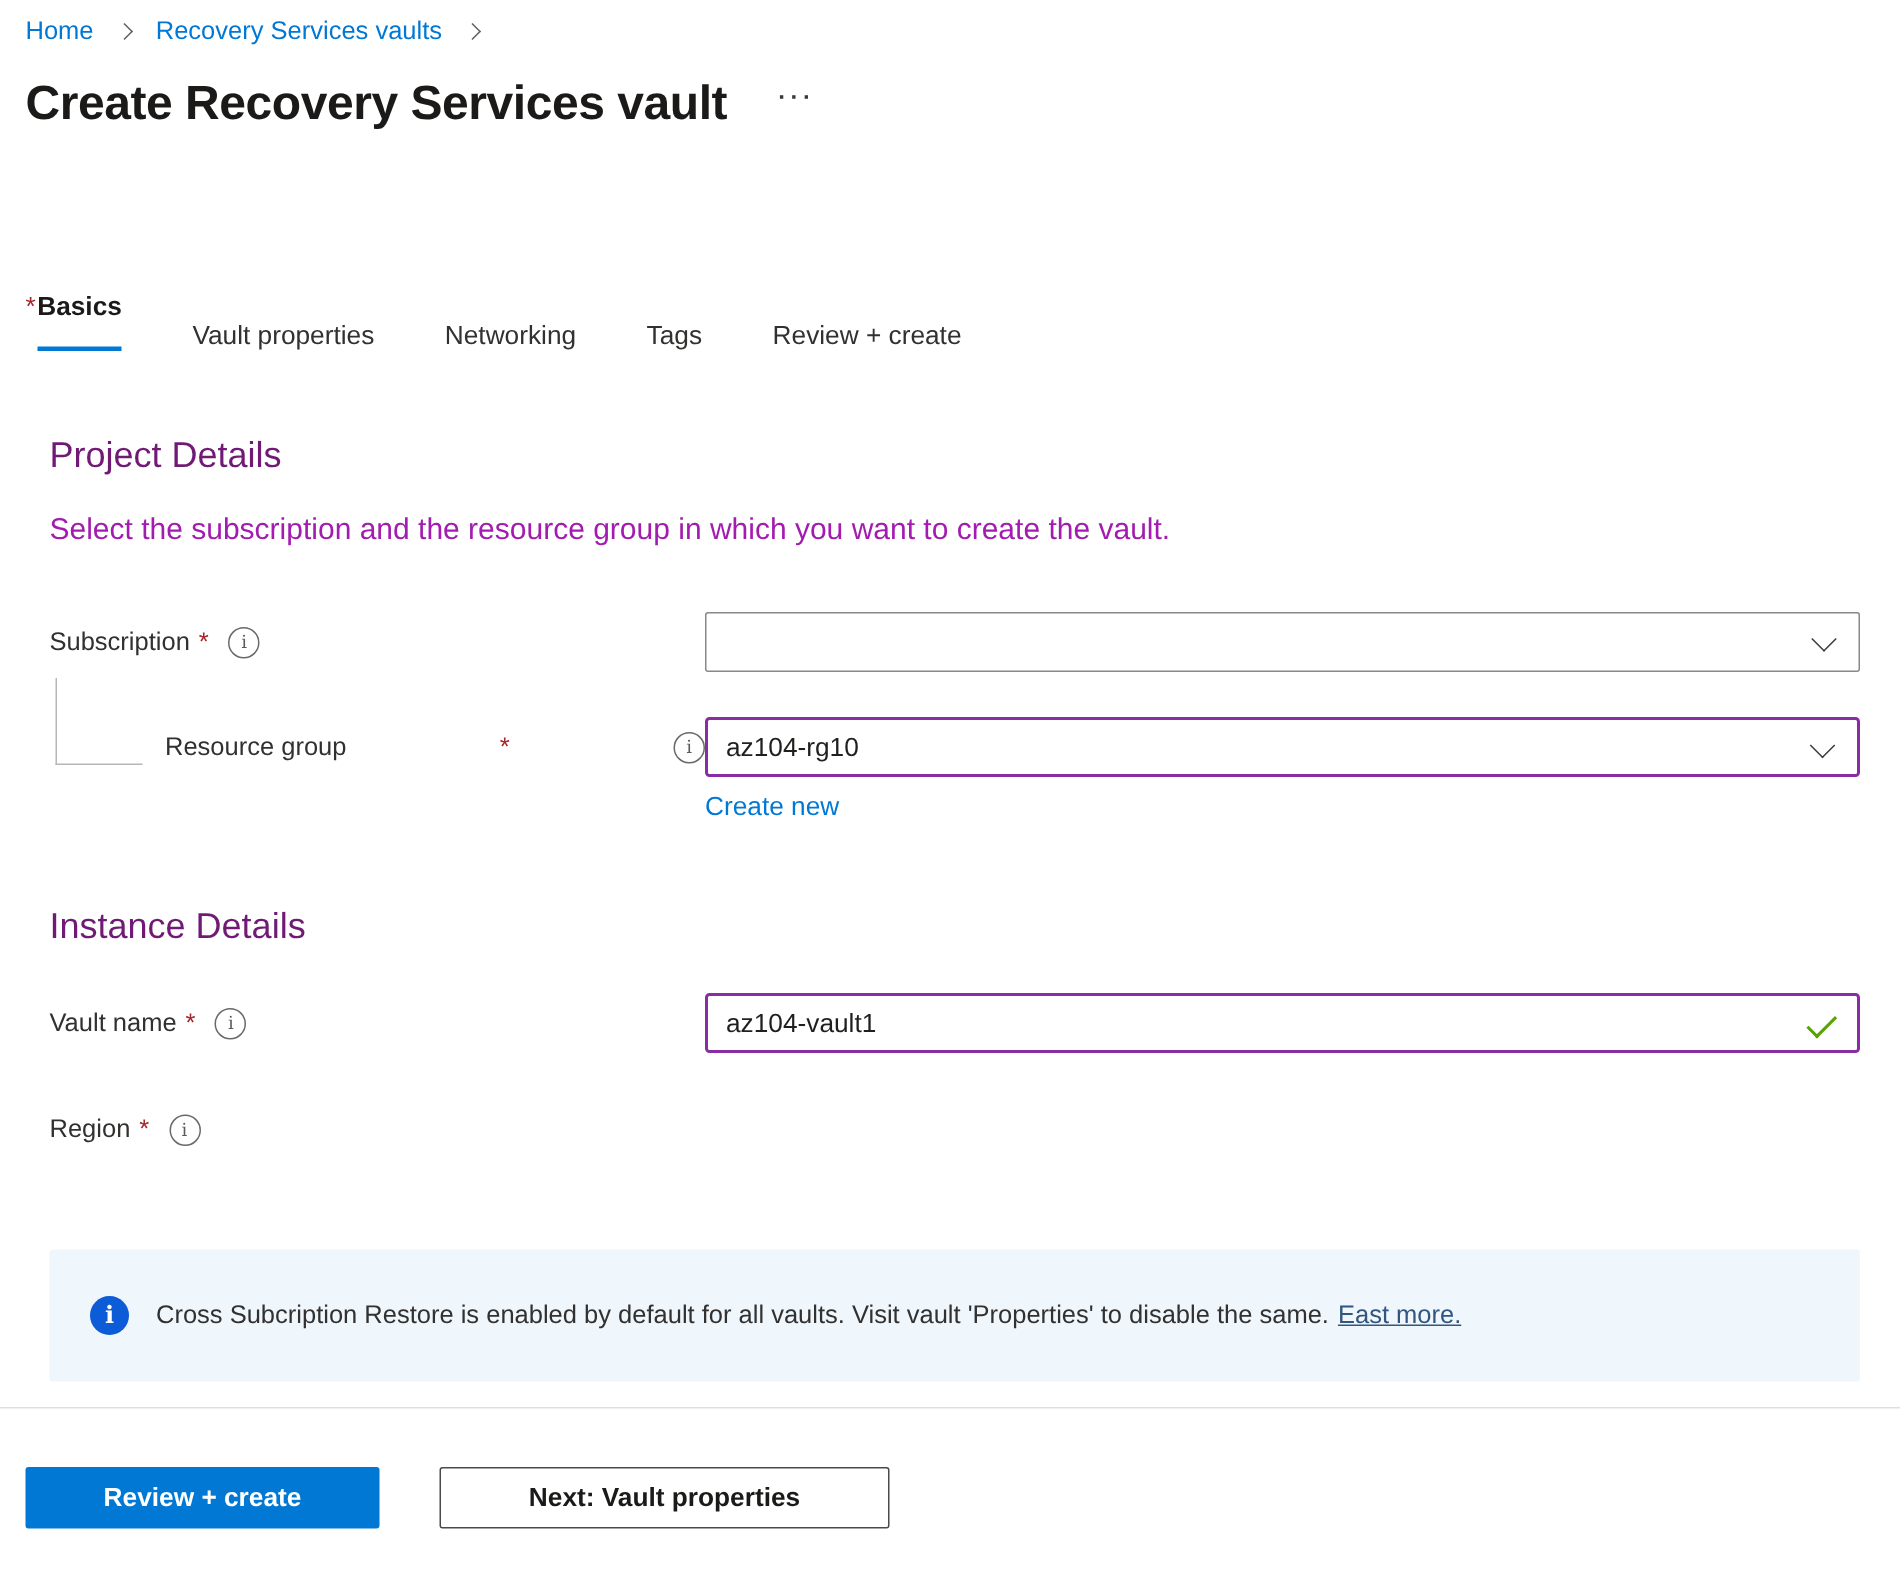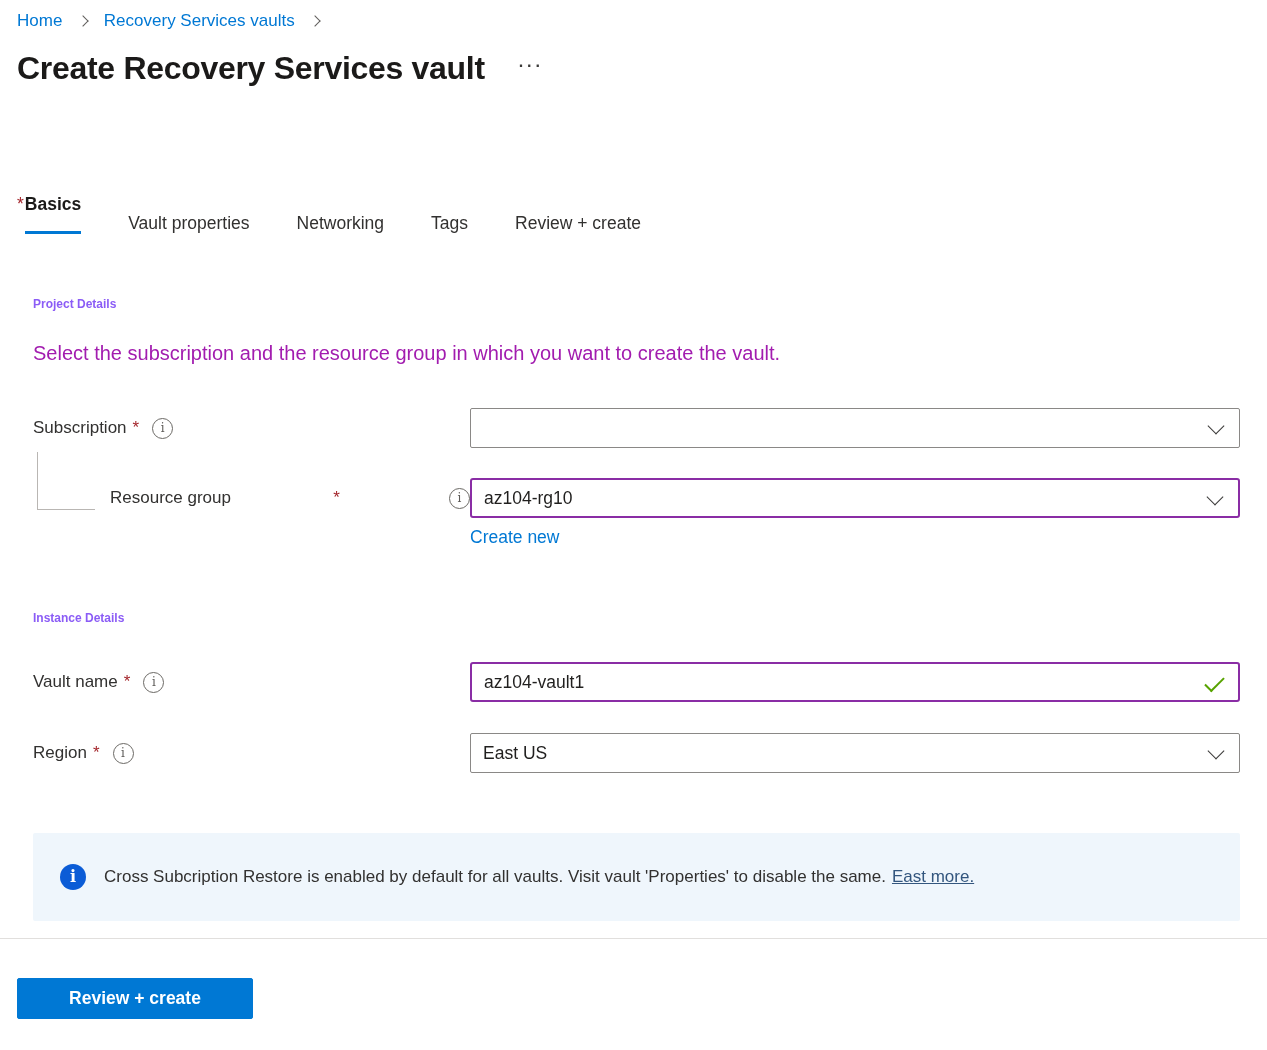--- a/index.html
+++ b/index.html
@@ -21,21 +21,21 @@
   .more-button{margin:10px 0 0 34px;color:#3b3a39;font-size:16px;font-weight:700;letter-spacing:3px;cursor:pointer;line-height:16px;}
   
   .tabs{margin:106px 0 0 17px;display:flex;align-items:flex-end;}
   .tab{margin-right:47px;font-size:17.5px;color:#323130;cursor:pointer;white-space:nowrap;}
   .tab .req{color:#a4262c;margin-right:1px;font-weight:400;}
   .tab.active{font-weight:700;color:#1b1a19;}
   .tab.active .tab-label{display:inline-block;border-bottom:3px solid #0078d4;padding-bottom:16px;}
   .tab .tab-label{padding-bottom:14px;}
   
   .form{margin-left:33px;width:1207px;}
-  .section-heading{font-size:12px;font-weight:700;color:#8b5cf6;margin:0;line-height:24px;}
+  .section-heading{font-size:24px;font-weight:400;color:#701a75;margin:0;line-height:24px;}
   .heading-project{margin-top:58px;}
   .heading-instance{margin-top:58px;}
   .section-desc{margin-top:26px;font-size:20px;line-height:22px;color:#a21caf;}
   .form-row{display:flex;align-items:flex-start;position:relative;}
   .row-subscription{margin-top:44px;}
   .row-resource-group{margin-top:30px;}
   .row-vault-name{margin-top:32px;}
   .row-region{margin-top:31px;}
   .form-label{width:437px;box-sizing:border-box;height:40px;display:flex;align-items:center;font-size:17px;color:#323130;}
   .form-label .req{color:#a4262c;margin-left:6px;font-size:17px;}
@@ -142,35 +142,32 @@
     </div>
 
     <div class="form-row row-region">
       <div class="form-label">
         <span>Region</span>
         <span class="req">*</span>
         <span class="info-icon">
             <span class="info-glyph">i</span>
           </span>
       </div>
-      <div class="combo">
-        <input class="combo-input" value="East US" style="">
-        <span class="chevron-icon"></span>
-      </div>
     </div>
 
     <div class="info-banner">
       <span class="banner-icon">
           <span>i</span>
         </span>
       <span class="banner-text">Cross Subcription Restore is enabled by default for all vaults. Visit vault 'Properties' to disable the same.</span>
       <a class="banner-link">East more.</a>
     </div>
 
   </div>
 
   <div class="divider"></div>
 
   <div class="footer">
     <button class="btn btn-primary">Review + create</button>
+    <button class="btn btn-secondary">Next: Vault properties</button>
   </div>
 
 </div>
 
 </body></html>

